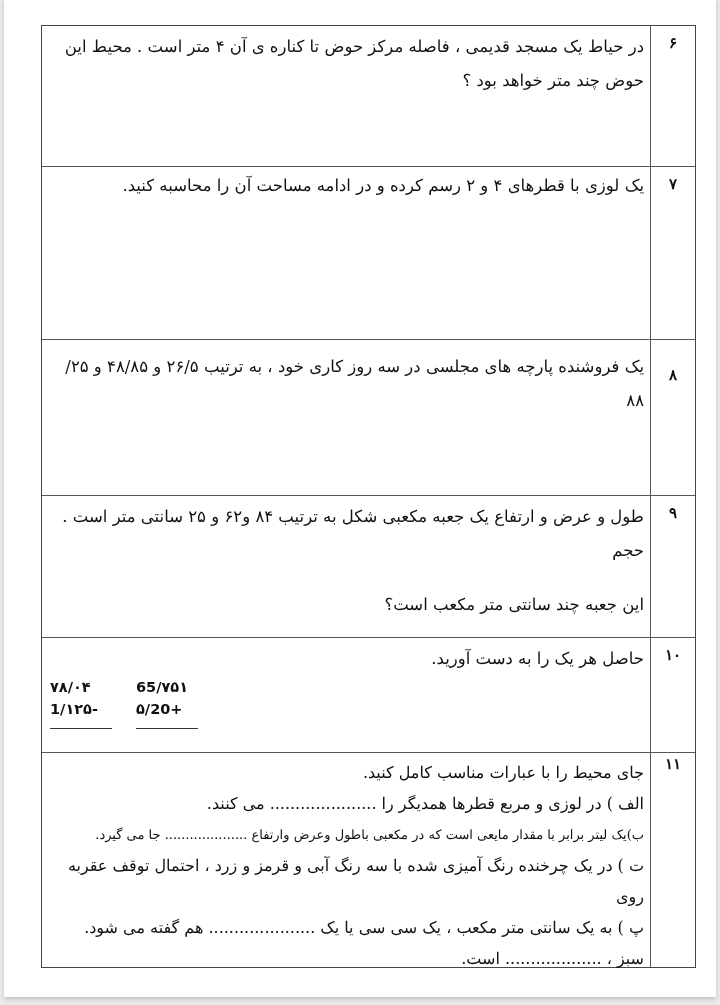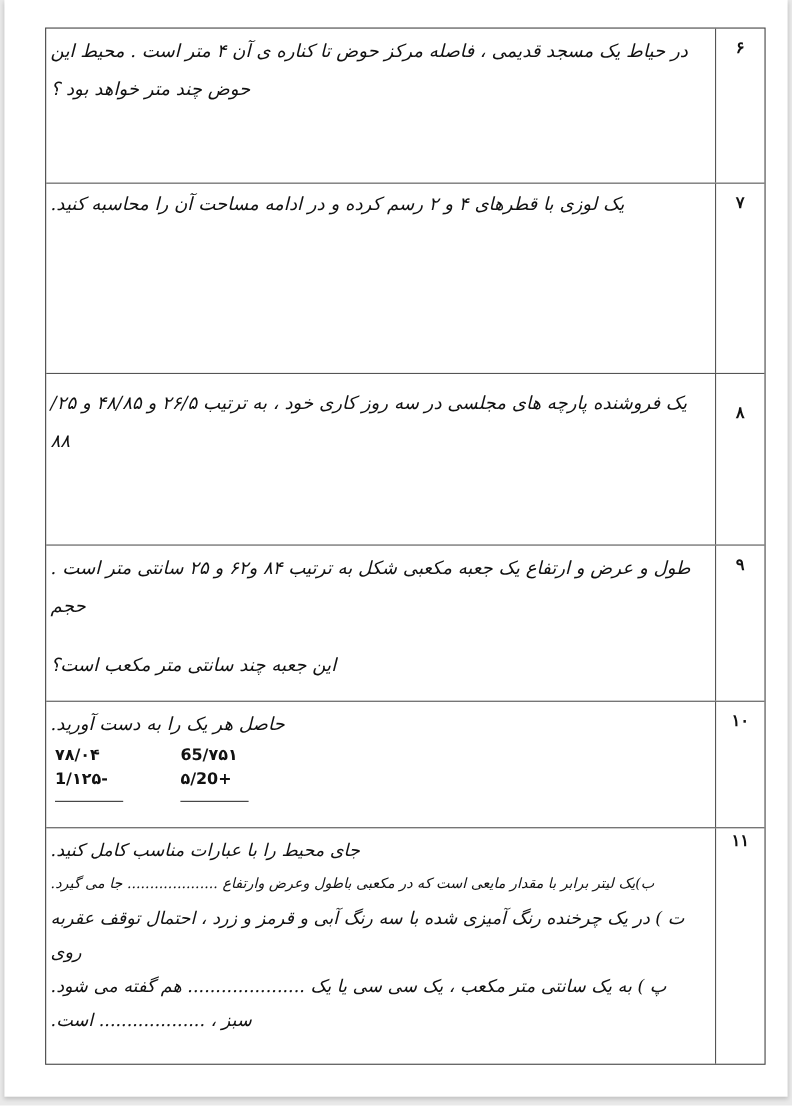--- a/index.html
+++ b/index.html
@@ -41,42 +41,41 @@
       font-size: 15px;
       padding-top: 8px;
       box-sizing: border-box;
     }
     .q-body {
       flex: 1;
       padding: 4px 6px 0 4px;
       box-sizing: border-box;
       font-size: 16.5px;
       line-height: 34px;
-      text-align: left;
+      text-align: right;
       direction: rtl;
-      font-style: italic;
     }
     .q-body p { margin: 0; }
     .r6 { height: 140px; }
     .r7 { height: 172px; }
     .r8 { height: 155px; }
     .r9 { height: 141px; }
     .r10 { height: 114px; }
     .r11 { height: 214px; }
     .r8 .q-body { padding-top: 10px; }
     .r9 .q-body p.line2 { margin-top: 20px; }
     .r7 .q-body { padding-top: 2px; }
     .r11 .q-body { line-height: 31px; font-size: 16px; }
     .r11 .q-body .small { font-size: 13px; }
     .calc-area {
       position: absolute;
       left: 8px; top: 38px;
       direction: ltr;
       display: flex;
-      gap: 52px;
+      gap: 24px;
       font-family: "DejaVu Sans", sans-serif;
       font-weight: bold;
       font-size: 14.5px;
     }
     .calc {
       display: flex; flex-direction: column;
       align-items: flex-end;
       line-height: 22px;
       direction: rtl;
     }
@@ -138,20 +137,21 @@
           <span>+۵/20</span>
           <div class="rule"></div>
         </div>
       </div>
     </div>
 
     <div class="q-row r11">
       <div class="q-num" style="padding-top:2px;">۱۱</div>
       <div class="q-body">
         <p>جای محیط را با عبارات مناسب کامل کنید.</p>
+        <p>الف ) در لوزی و مربع قطرها همدیگر را ..................... می کنند.</p>
         <p class="small">ب)یک لیتر برابر با مقدار مایعی است که در مکعبی باطول وعرض وارتفاع .................... جا می گیرد.</p>
         <p>ت ) در یک چرخنده رنگ آمیزی شده با سه رنگ آبی و قرمز و زرد ، احتمال توقف عقربه روی</p>
         <p>پ ) به یک سانتی متر مکعب ، یک سی سی یا یک ..................... هم گفته می شود.</p>
         <p>سبز ، ................... است.</p>
       </div>
     </div>
 
   </div>
 </div>
 

